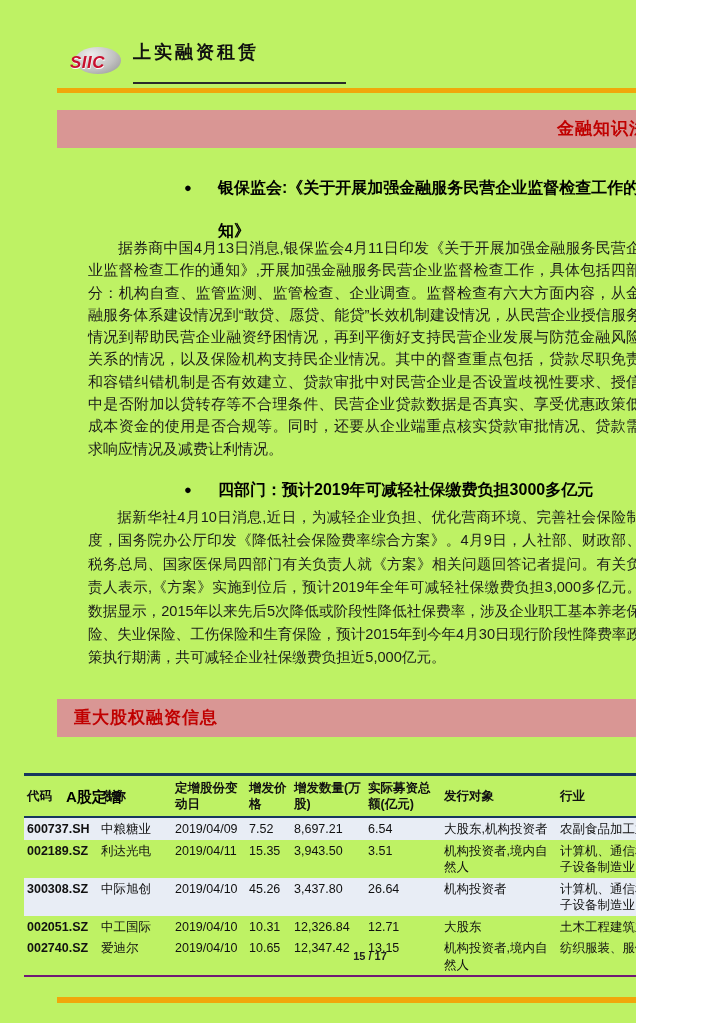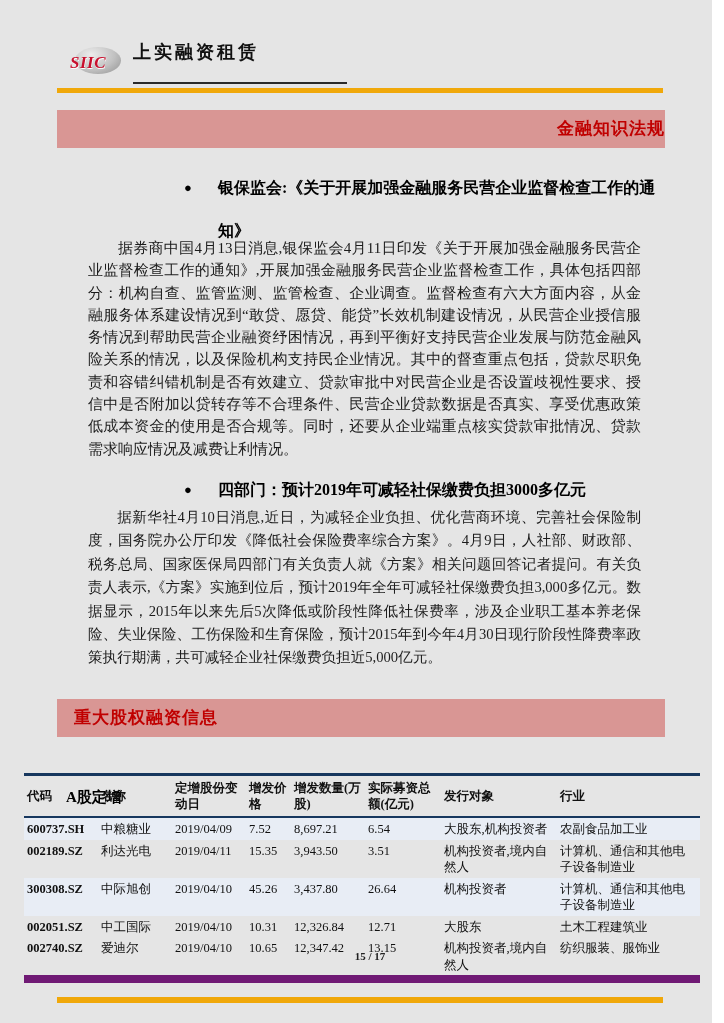--- a/index.html
+++ b/index.html
@@ -1,18 +1,18 @@
 <!DOCTYPE html>
 <html><head>
 <meta charset="utf-8">
 <style>
   html, body { margin:0; padding:0; background:#ffffff; }
   .page {
-    position:relative; width:712px; height:1023px; background:#e5e5e5;
-    font-family:Liberation Serif, serif; color:#1b1b1b; overflow:hidden;
+    position:relative; width:636px; height:1023px; background:#bef264;
+    font-family:Liberation Sans, sans-serif; color:#1b1b1b; overflow:hidden;
   }
   
   .logo { position:absolute; left:70px; top:40px; display:flex; align-items:flex-start; }
   .logo-mark { position:relative; width:56px; height:38px; margin-top:4px; flex:none; }
   .logo-ellipse { position:absolute; left:5px; top:3px; width:46px; height:27px; border-radius:50%;
     background:radial-gradient(ellipse at 35% 28%, #ececec 0%, #c2c2c2 55%, #8f8f8f 100%); }
   .logo-siic { position:absolute; left:0; top:9px; font-style:italic; font-weight:bold; font-size:17px;
     color:#c8102e; text-shadow:0.5px 0.5px 0 #ffffff; letter-spacing:0.5px; }
   .logo-names { margin-left:7px; }
   .logo-cn { font-size:18px; font-weight:bold; color:#111; letter-spacing:3px;
@@ -84,21 +84,21 @@
     <span class="bh-text">四部门：预计2019年可减轻社保缴费负担3000多亿元</span>
   </div>
   <div class="para para-2">据新华社4月10日消息,近日，为减轻企业负担、优化营商环境、完善社会保险制度，国务院办公厅印发《降低社会保险费率综合方案》。4月9日，人社部、财政部、税务总局、国家医保局四部门有关负责人就《方案》相关问题回答记者提问。有关负责人表示,《方案》实施到位后，预计2019年全年可减轻社保缴费负担3,000多亿元。数据显示，2015年以来先后5次降低或阶段性降低社保费率，涉及企业职工基本养老保险、失业保险、工伤保险和生育保险，预计2015年到今年4月30日现行阶段性降费率政策执行期满，共可减轻企业社保缴费负担近5,000亿元。</div>
 
   <div class="band band-2" style="background:#D99694;">
     <div class="band-label" style="color:#C00000;">重大股权融资信息</div>
   </div>
 
   <div class="subtitle">A股定增</div>
 
-  <table class="fin" style="border-top:3px solid #17375E; border-bottom:8px solid #701a75;">
+  <table class="fin" style="border-top:3px solid #17375E; border-bottom:2px solid #701a75;">
     <colgroup>
       <col style="width:74px">
         <col style="width:74px">
         <col style="width:74px">
         <col style="width:45px">
       <col style="width:74px">
         <col style="width:76px">
         <col style="width:116px">
         <col style="width:143px">
     </colgroup>

